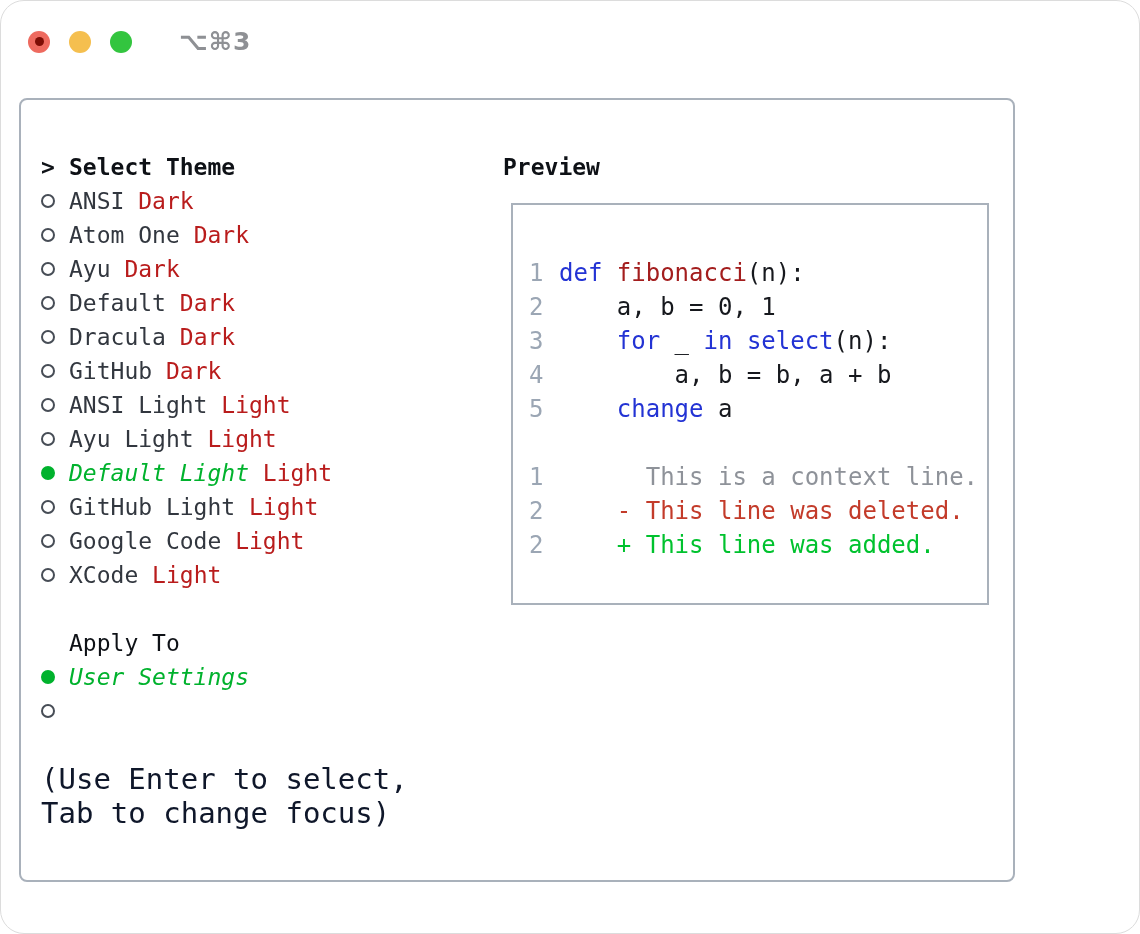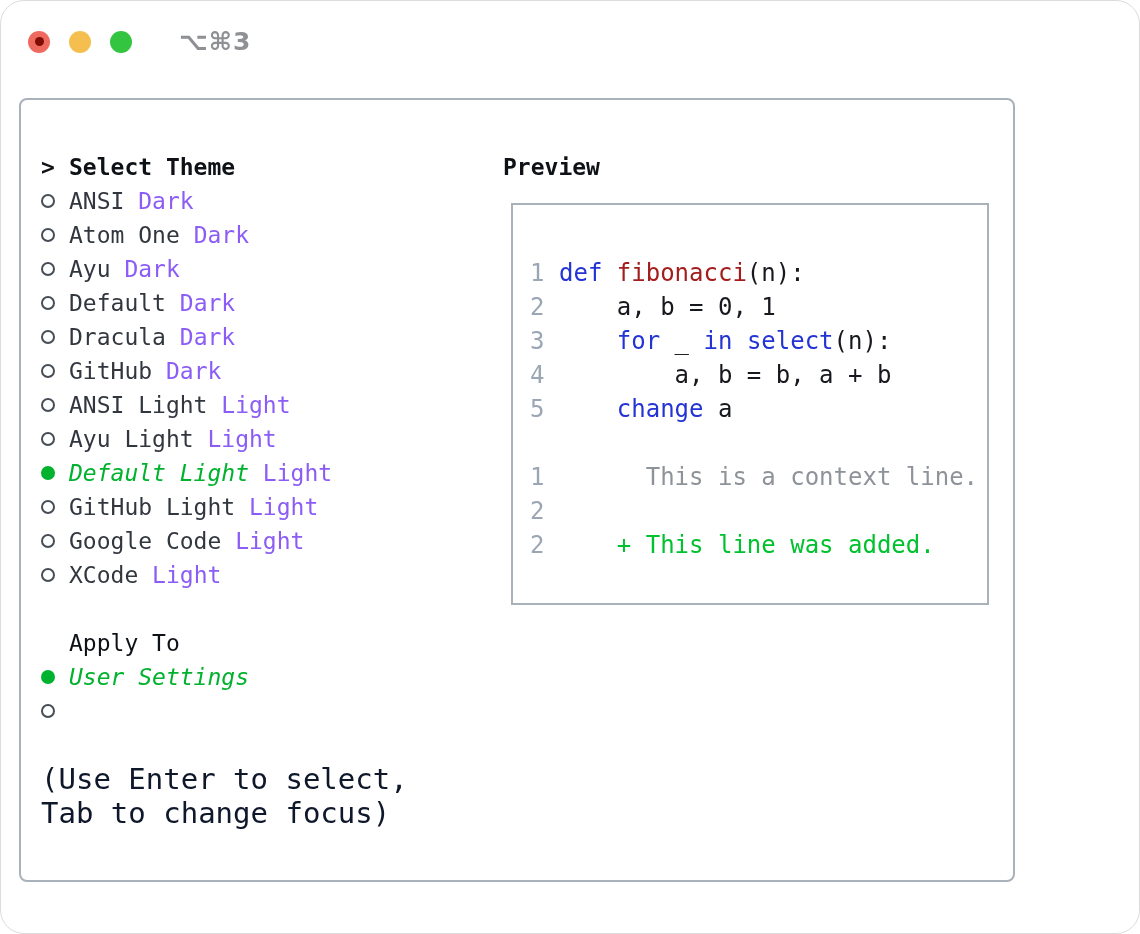--- a/index.html
+++ b/index.html
@@ -24,29 +24,29 @@
 
   
   .content {
     position:absolute; left:18px; top:97px; width:996px; height:784px;
     border:2px solid #a9b1bb; border-radius:8px;
     padding:50px 0 0 20px;
     display:flex;
     background:#ffffff;
   }
   .left-col { width:462px; }
-  .right-col { flex:1;text-align:right; }
+  .right-col { flex:1; }
 
   .row { height:34px; display:flex; align-items:center; font-size:23px; color:#32373f; white-space:pre; }
   .gutter { width:28px; display:flex; align-items:center; flex:none; }
   .chevron { font-weight:700; color:#101318; font-size:23px; }
   .circle { width:14px; height:14px; border:2px solid #474d56; border-radius:50%; }
   .circle.sel { background:#00b22d; border-color:#00b22d; }
   .hdr { font-weight:700; color:#0e1116; }
-  .suffix { color:#8b5cf6; white-space:pre;text-align:right; }
+  .suffix { color:#b91c1c; white-space:pre;text-align:right; }
   .sel-text { color:#00b22d;font-style:italic; }
   .spacer { height:34px; }
   .hint { width:432px; color:#0f172a; font-size:29px; line-height:34px; }
 
   
   .preview-box {
     margin-top:19px; margin-left:8px;
     width:478px; height:402px;
     border:2px solid #a9b1bb;
     padding:51px 0 0 16px;
@@ -142,21 +142,21 @@
             </div>
           </div>
         <div class="spacer"></div>
         <div id="diff-lines">
             <div class="pline">
               <span class="lnum">1 </span>
               <span class="ptext"><span class="tok-ctx">      This is a context line.</span></span>
             </div>
             <div class="pline">
               <span class="lnum">2 </span>
-              <span class="ptext"><span>    </span></span>
+              <span class="ptext"><span>    </span><span class="tok-del">- This line was deleted.</span></span>
             </div>
             <div class="pline">
               <span class="lnum">2 </span>
               <span class="ptext"><span>    </span><span class="tok-add">+ This line was added.</span></span>
             </div>
           </div>
       </div>
     </div>
 
   </div>

